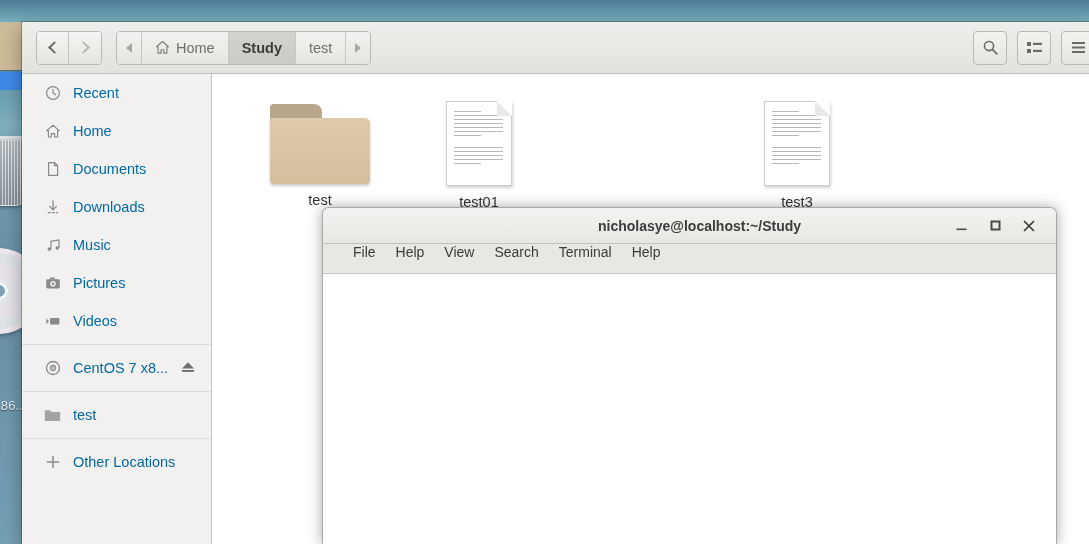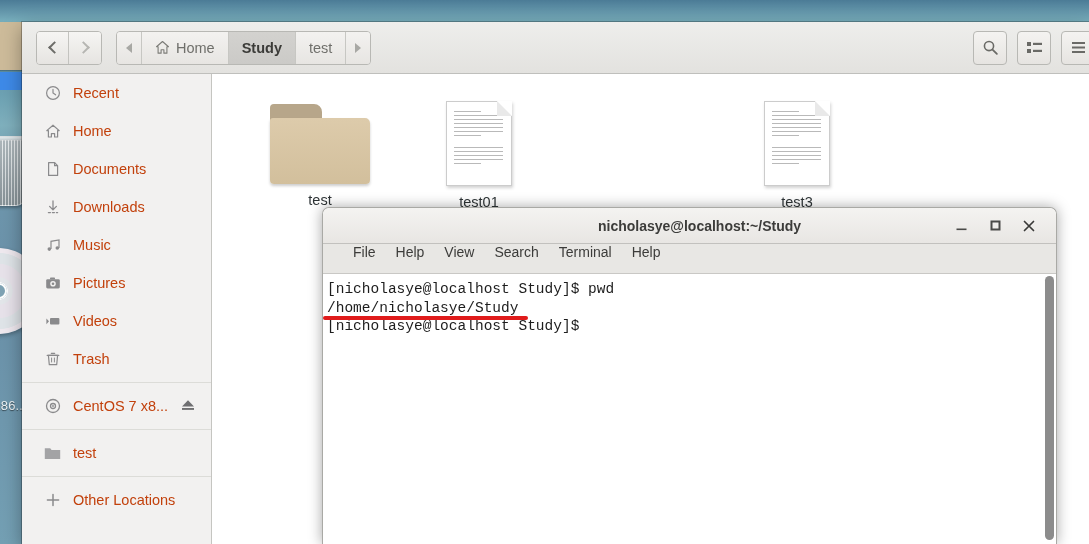--- a/index.html
+++ b/index.html
@@ -125,21 +125,21 @@
   }
   #tool-menu{ margin-right:-6px; border-radius:4px 0 0 4px; }
 
   
   #sidebar{
     position:absolute; left:0; top:52px; width:190px; height:470px;
     background:#f2f1f0; border-right:1px solid #c5c5c1;
   }
   .side-item{
     display:flex; align-items:center; gap:12px;
-    height:38px; padding-left:22px; font-size:14.5px; color:#c2410c;
+    height:38px; padding-left:22px; font-size:14.5px; color:#0369a1;
     cursor:default; white-space:nowrap;
   }
   .side-sep{ height:1px; background:#dcdcd8; margin:4px 0; }
   .side-icon{ width:17px;height:17px; display:flex;align-items:center;justify-content:center; color:#8a8a8c; flex:0 0 17px;}
   .eject{ margin-left:auto; margin-right:16px; color:#6f6f71; }
 
   
   #file-area{
     position:absolute; left:191px; top:52px; width:876px; height:470px;
     background:#ffffff;
@@ -367,30 +367,20 @@
     <div class="side-item">
       <span class="side-icon">
         <svg width="16" height="16" viewBox="0 0 16 16">
             <rect x="5" y="5" width="9.4" height="6.6" rx="1" fill="#8a8a8c"></rect>
             <path d="M1.4 5.4 4 8.3l-2.6 2.9z" fill="#8a8a8c"></path>
           </svg>
       </span>
       <span>Videos</span>
     </div>
 
-    <div class="side-item">
-      <span class="side-icon">
-        <svg width="16" height="16" viewBox="0 0 16 16">
-            <path d="M3.4 4.4h9.2l-.9 9.3H4.3z" fill="none" stroke="#8a8a8c" stroke-width="1.2" stroke-linejoin="round"></path>
-            <path d="M2.2 4.4h11.6M6.3 2.3h3.4" stroke="#8a8a8c" stroke-width="1.2" stroke-linecap="round"></path>
-            <path d="M6.6 6.6v4.8M9.4 6.6v4.8" stroke="#8a8a8c" stroke-width="1"></path>
-          </svg>
-      </span>
-      <span>Trash</span>
-    </div>
 
     <div class="side-sep"></div>
 
     <div class="side-item">
       <span class="side-icon">
         <svg width="16" height="16" viewBox="0 0 16 16">
             <circle cx="8" cy="8" r="6.5" fill="none" stroke="#8a8a8c" stroke-width="1.3"></circle>
             <circle cx="8" cy="8" r="2.5" fill="none" stroke="#8a8a8c" stroke-width="1.3"></circle>
             <circle cx="8" cy="8" r=".9" fill="#8a8a8c"></circle>
           </svg>
@@ -507,24 +497,13 @@
 
   <div id="term-menubar">
     <span class="menu-item">File</span>
     <span class="menu-item">Help</span>
     <span class="menu-item">View</span>
     <span class="menu-item">Search</span>
     <span class="menu-item">Terminal</span>
     <span class="menu-item">Help</span>
   </div>
 
-  <div id="term-body">
-    <div class="term-line">[nicholasye@localhost Study]$ pwd</div>
-    <div class="term-line">/home/nicholasye/Study</div>
-    <div class="term-line">[nicholasye@localhost Study]$</div>
-
-    <div id="term-underline"></div>
-
-    <div id="term-scroll-track">
-      <div id="term-scroll-thumb"></div>
-    </div>
-  </div>
 </div>
 
 </body></html>

